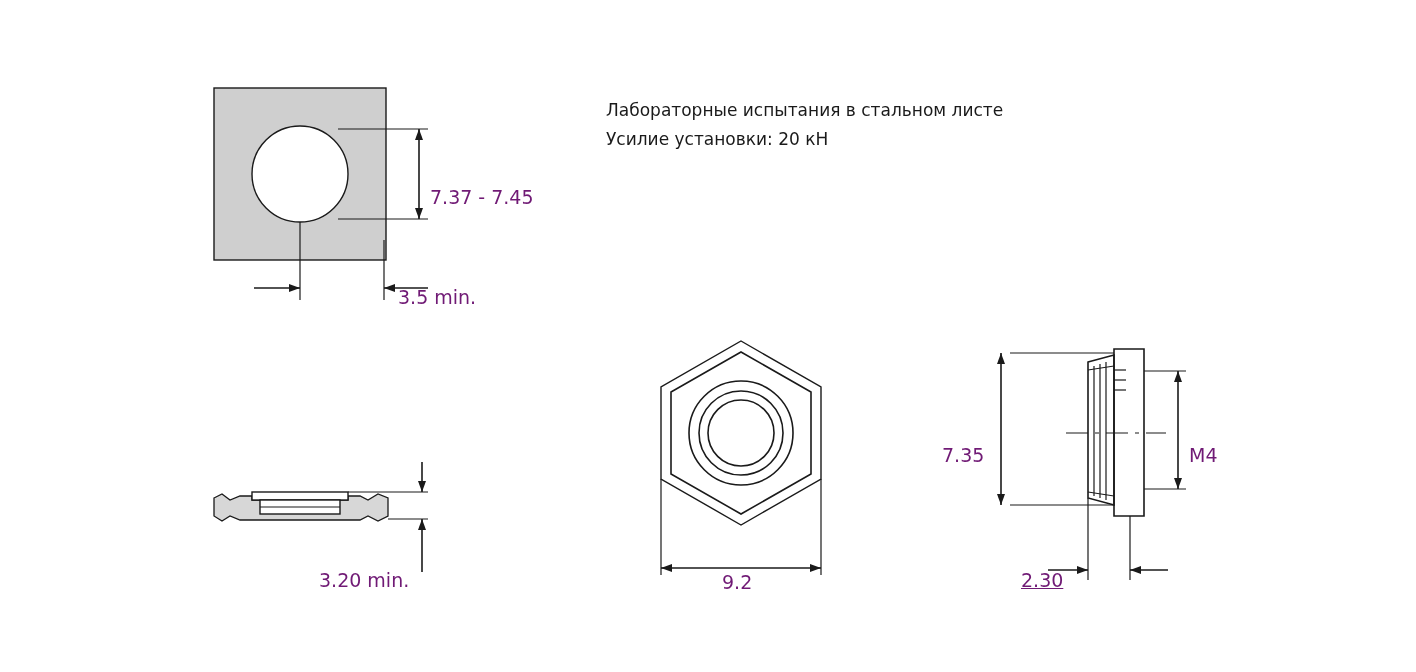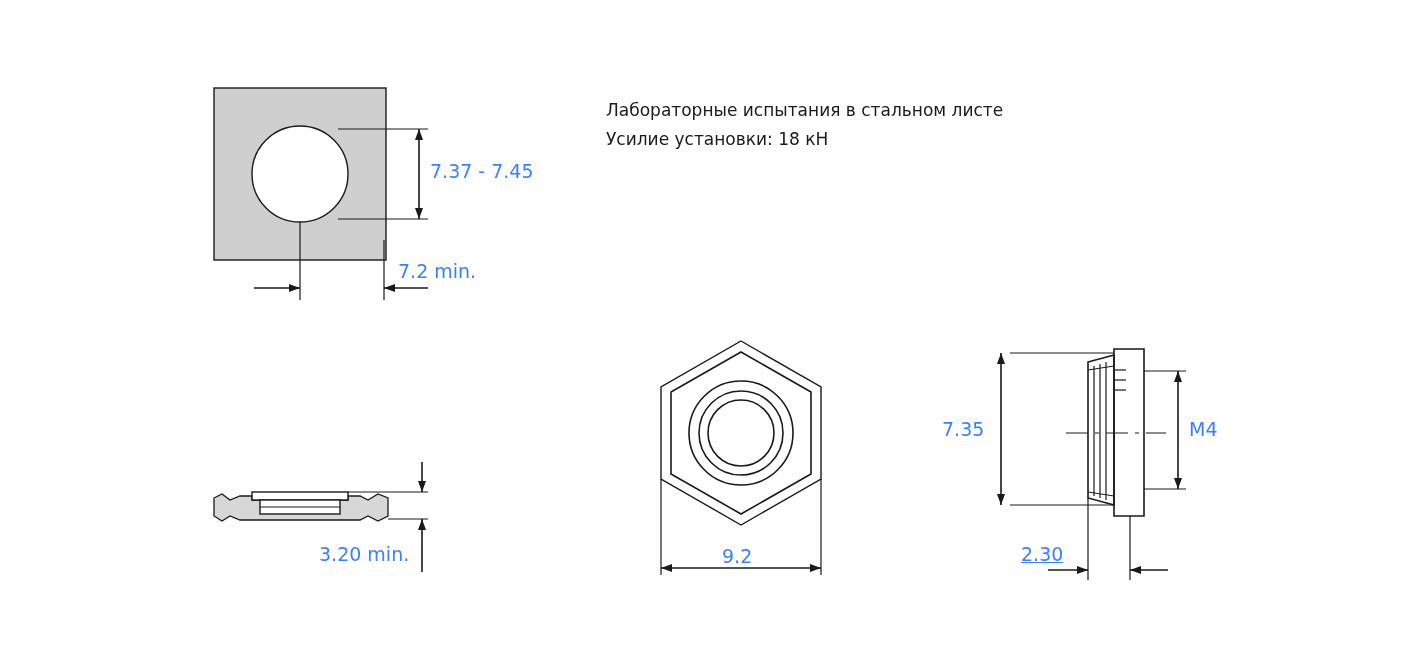--- a/index.html
+++ b/index.html
@@ -28,22 +28,23 @@
     width: 520px;
     font-size: 17px;
     line-height: 29px;
     color: #1a1a1a;
     white-space: nowrap;
   }
   .note-line { display: block; }
   .dim-label {
     position: absolute;
     font-size: 19px;
-    color: #3b82f6;
+    color: #701a75;
     white-space: nowrap;
+    margin-top: 26px;
   }
   svg { display: block; }
   .ln { stroke: #1a1a1a; fill: none; }
   .thin { stroke-width: 1.2; }
   .med { stroke-width: 1.6; }
   .plate-fill { fill: #cfcfcf; stroke: #1a1a1a; stroke-width: 1.4; }
   .white-fill { fill: #ffffff; stroke: #1a1a1a; stroke-width: 1.4; }
   .hatch-fill { fill: #d7d7d7; stroke: #1a1a1a; stroke-width: 1.3; }
 </style>
 </head>
@@ -153,26 +154,26 @@
       <line class="ln med" x1="1040" y1="570" x2="1080" y2="570"></line>
       <line class="ln med" x1="1122" y1="570" x2="1160" y2="570"></line>
       <polygon points="1080,570 1069,566 1069,574" fill="#1a1a1a"></polygon>
       <polygon points="1122,570 1133,566 1133,574" fill="#1a1a1a"></polygon>
     </g>
 
   </svg>
 
   <div class="note-block">
     <span class="note-line">Лабораторные испытания в стальном листе</span>
-    <span class="note-line">Усилие установки: 18 кН</span>
+    <span class="note-line">Усилие установки: 20 кН</span>
   </div>
 
   <div class="dim-label" style="left:422px; top:160px;">7.37 - 7.45</div>
 
-  <div class="dim-label" style="left:390px; top:260px;">7.2 min.</div>
+  <div class="dim-label" style="left:390px; top:260px;">3.5 min.</div>
 
   <div class="dim-label" style="left:311px; top:543px;">3.20 min.</div>
 
   <div class="dim-label" style="left:714px; top:545px;">9.2</div>
 
   <div class="dim-label" style="left:934px; top:418px;">7.35</div>
 
   <div class="dim-label" style="left:1181px; top:418px;">M4</div>
 
   <div class="dim-label" style="left:1013px; top:543px;text-decoration:underline;">2.30</div>

